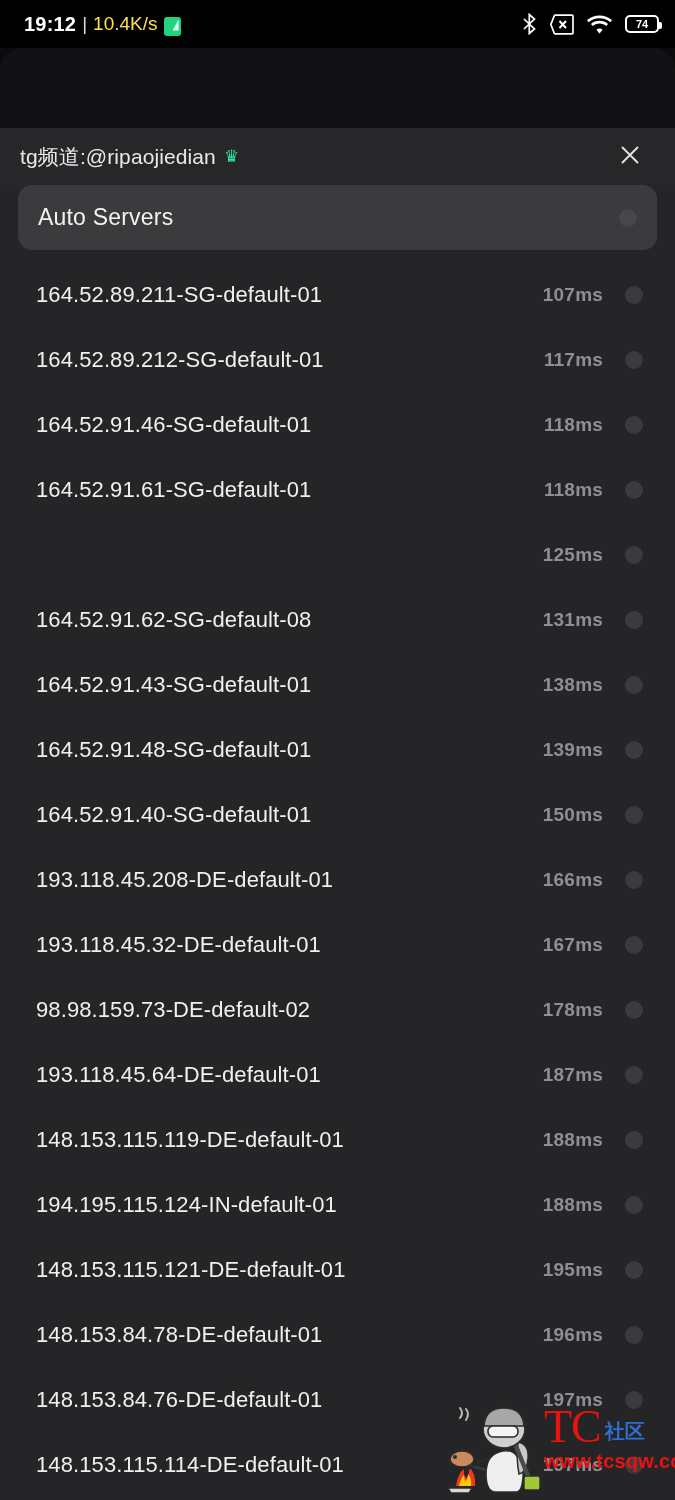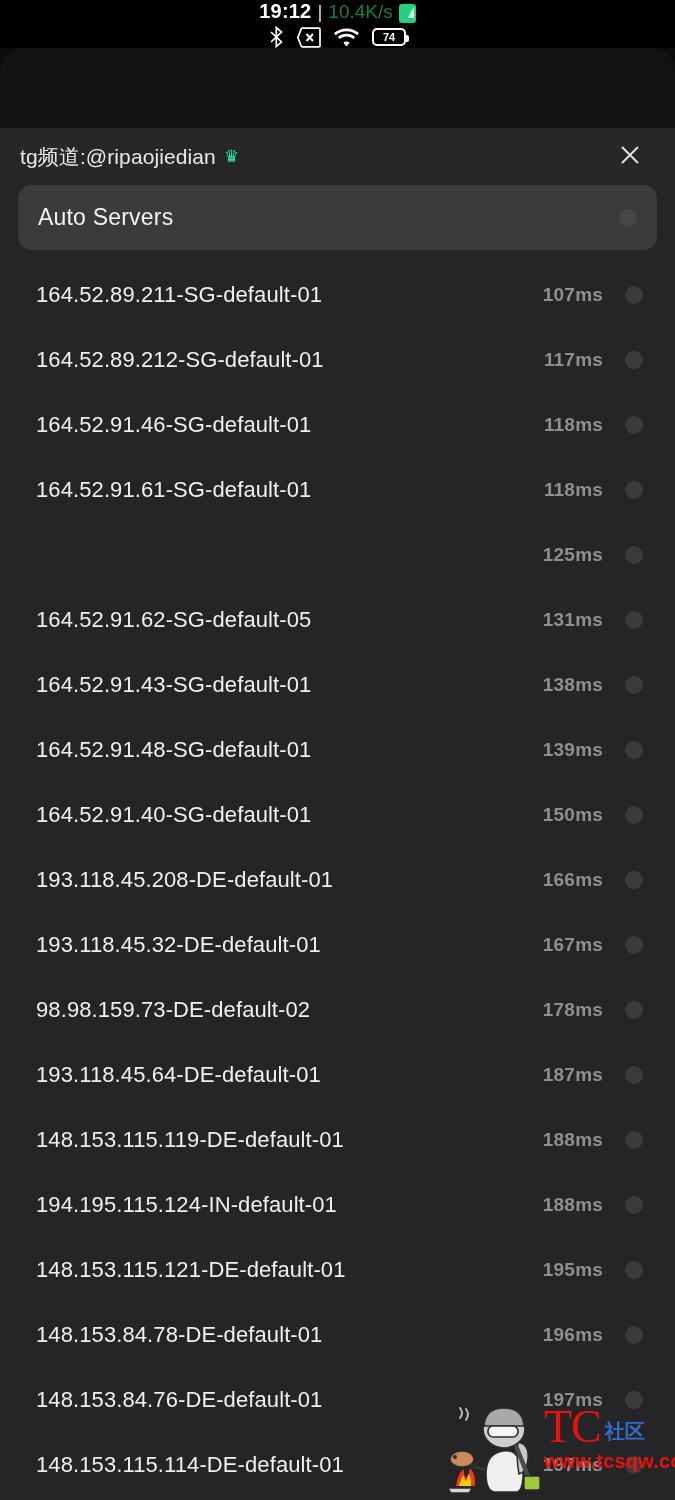--- a/index.html
+++ b/index.html
@@ -16,31 +16,30 @@
     overflow:hidden;
   }
 
   
   #statusbar {
     position:absolute; top:0; left:0;
     width:675px; height:48px;
     background:#000;
     display:flex; align-items:center;
     justify-content:space-between;
-    padding:0 24px 0 24px;
+    padding:0 16px 0 24px;
     z-index:30;
-    flex-direction:column;
   }
   .sb-left { display:flex; align-items:center; gap:6px; }
   .sb-clock {
     color:#ffffff; font-size:20px; font-weight:600;
     letter-spacing:.2px; white-space:nowrap;
   }
   .sb-netspeed {
-    color:#15803d; font-size:19px; font-weight:500;
+    color:#fde047; font-size:19px; font-weight:500;
     white-space:nowrap;
   }
   .sb-divider { color:#ffffff; font-size:19px; opacity:.85; }
   .sb-greenicon {
     width:17px; height:19px; border-radius:3px;
     background:#1fd47c; display:inline-block;
     position:relative; top:2px;
   }
   .sb-greenicon::after{
     content:""; position:absolute; right:2px; top:3px;
@@ -251,21 +250,21 @@
         <div class="server-row">
           <span class="server-name">164.52.91.61-SG-default-01</span>
           <span class="server-latency">118ms</span>
           <span class="radio-dot"></span>
         </div>
         <div class="server-row">
           <span class="server-latency">125ms</span>
           <span class="radio-dot"></span>
         </div>
         <div class="server-row">
-          <span class="server-name">164.52.91.62-SG-default-05</span>
+          <span class="server-name">164.52.91.62-SG-default-08</span>
           <span class="server-latency">131ms</span>
           <span class="radio-dot"></span>
         </div>
         <div class="server-row">
           <span class="server-name">164.52.91.43-SG-default-01</span>
           <span class="server-latency">138ms</span>
           <span class="radio-dot"></span>
         </div>
         <div class="server-row">
           <span class="server-name">164.52.91.48-SG-default-01</span>

